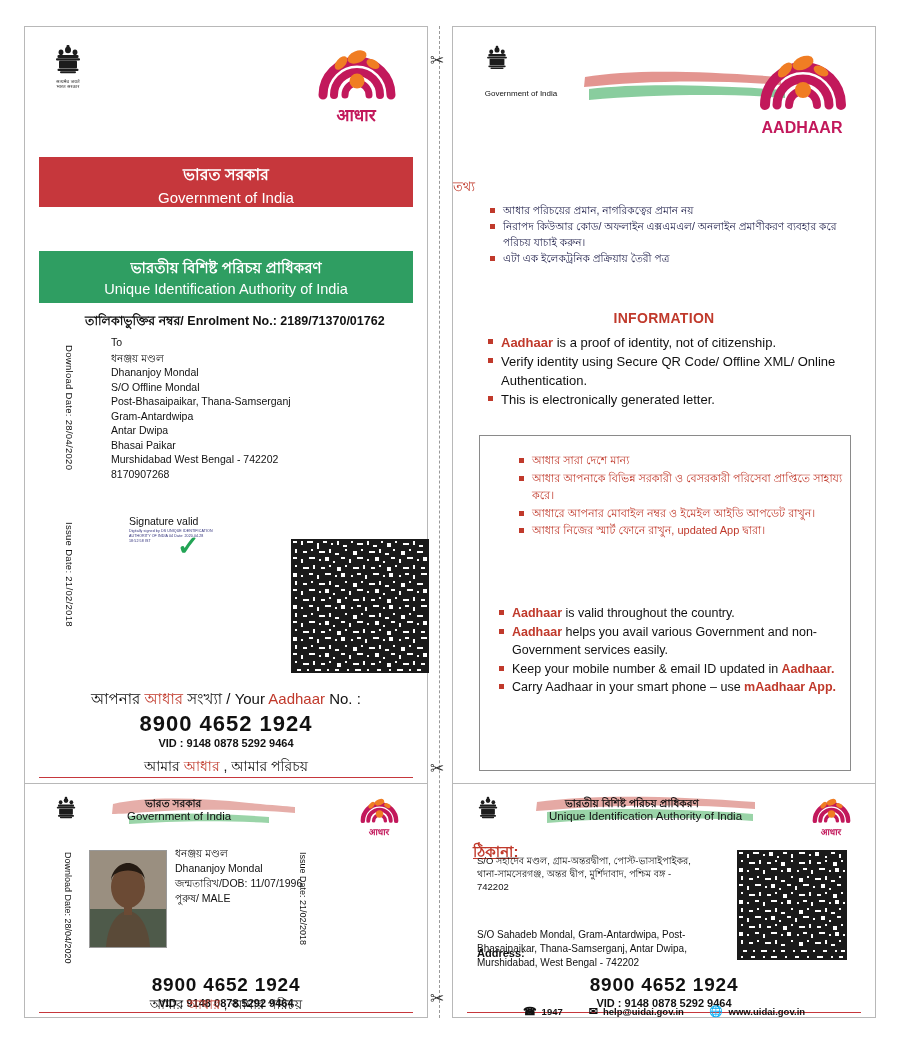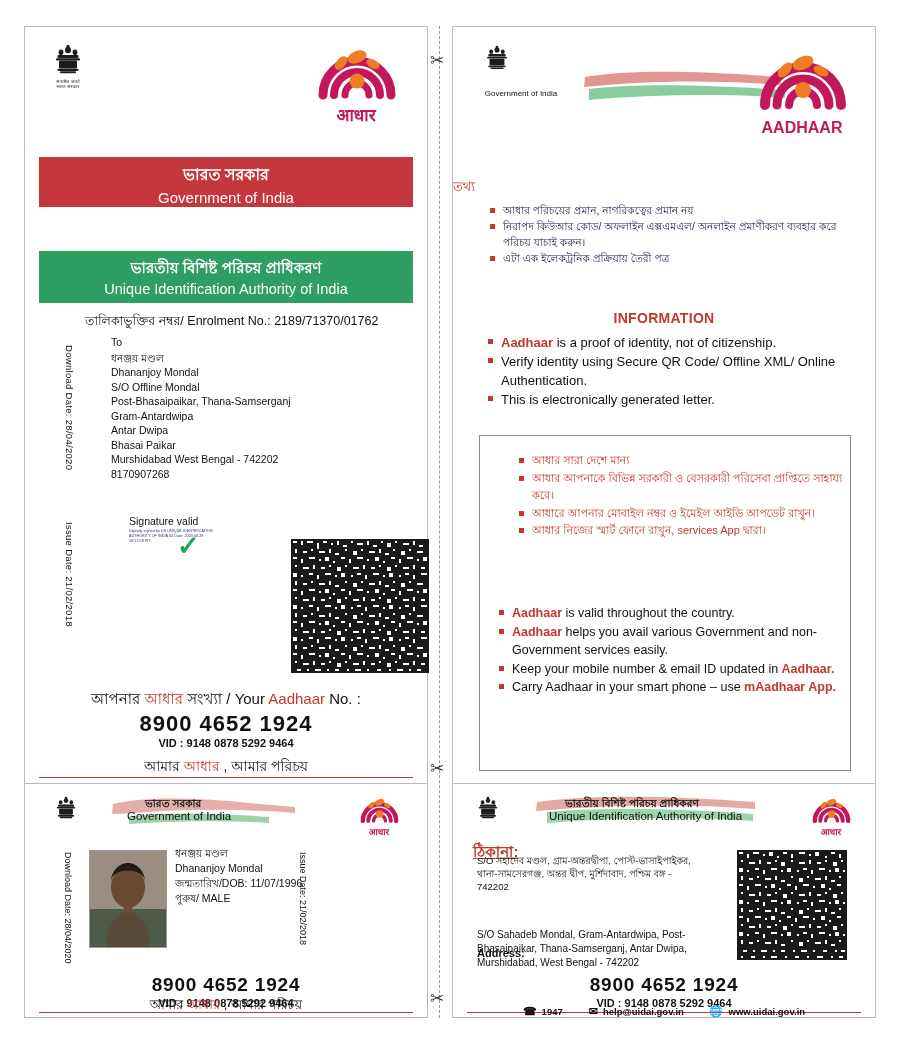--- a/index.html
+++ b/index.html
@@ -90,20 +90,21 @@
     text-align: center;
   }
   .band-l1 { font-size: 16px; font-weight: 700; margin-top: 5px; }
   .band-l2 { font-size: 15px; }
   .band-green .band-l1 { font-size: 15px; font-weight: 700; margin-top: 5px; }
   .band-green .band-l2 { font-size: 14.5px; }
 
   .enrol {
     position: absolute; left: 60px; top: 285px;
     font-size: 12.5px;
+    font-weight: bold;
   }
   .addr-block {
     position: absolute; left: 86px; top: 308px;
     font-size: 10.5px; line-height: 14.5px;
   }
   .addr-block .to { margin-bottom: 1px; }
   .addr-bn { font-size: 10.5px; }
 
   .vert-dl {
     position: absolute; left: 50px; top: 318px;
@@ -865,21 +866,21 @@
       <li class="sq"><span class="red-b">Aadhaar</span><span> is a proof of identity, not of citizenship.</span></li>
       <li class="sq"><span>Verify identity using Secure QR Code/ Offline XML/ Online Authentication.</span></li>
       <li class="sq"><span>This is electronically generated letter.</span></li>
     </ul>
 
     <div class="inner-box">
       <ul class="clean inner-bn">
         <li class="sq">আধার সারা দেশে মান্য</li>
         <li class="sq">আধার আপনাকে বিভিন্ন সরকারী ও বেসরকারী পরিসেবা প্রাপ্তিতে সাহায্য করে।</li>
         <li class="sq">আধারে আপনার মোবাইল নম্বর ও ইমেইল আইডি আপডেট রাখুন।</li>
-        <li class="sq">আধার নিজের স্মার্ট ফোনে রাখুন, services App দ্বারা।</li>
+        <li class="sq">আধার নিজের স্মার্ট ফোনে রাখুন, updated App দ্বারা।</li>
       </ul>
       <ul class="clean inner-en">
         <li class="sq"><span class="red-b">Aadhaar</span><span> is valid throughout the country.</span></li>
         <li class="sq"><span class="red-b">Aadhaar</span><span> helps you avail various Government and non-Government services easily.</span></li>
         <li class="sq"><span>Keep your mobile number &amp; email ID updated in </span><span class="red-b">Aadhaar.</span></li>
         <li class="sq"><span>Carry Aadhaar in your smart phone – use </span><span class="red-b">mAadhaar App.</span></li>
       </ul>
     </div>
 
     <div class="rb">

